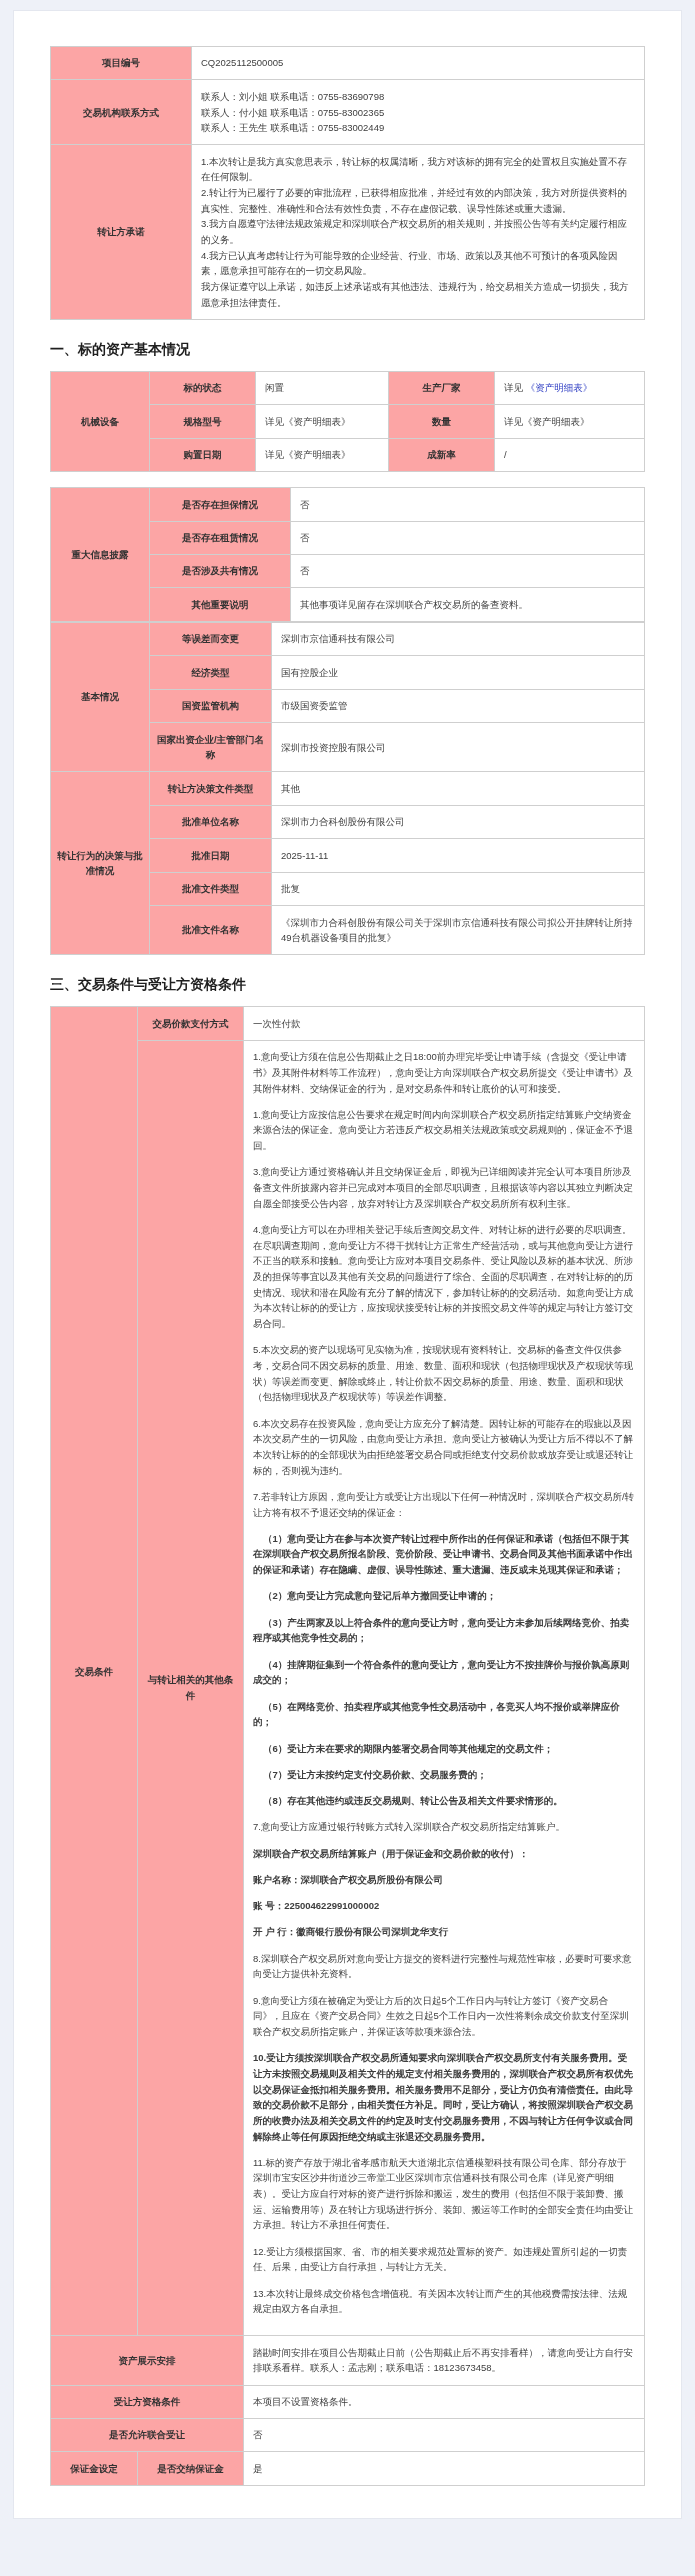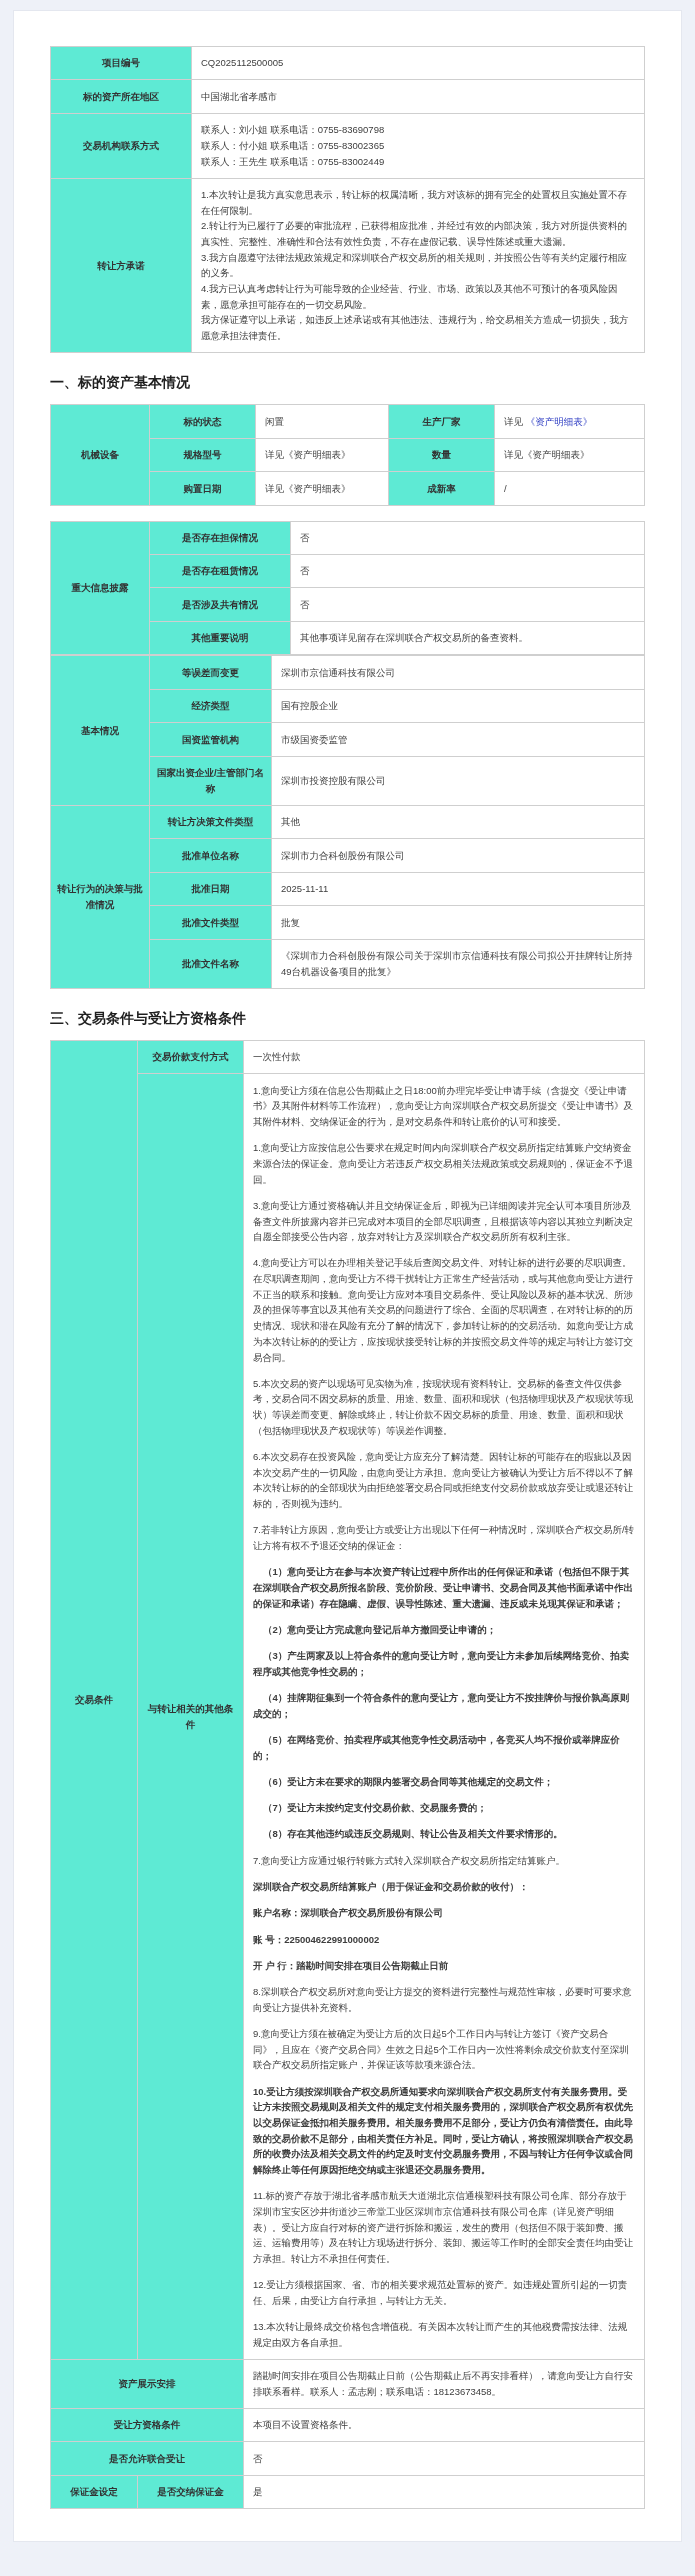--- a/index.html
+++ b/index.html
@@ -24,58 +24,54 @@
   }
   td{
     border:0.8px solid #cfcfcf;
     padding:8.4px 9px;
     font-size:9.5px;
     line-height:1.65;
     vertical-align:middle;
     word-break:break-all;
   }
   td.lbl{
-    background:#5eead4;
+    background:#fca5a5;
     text-align:center;
     font-weight:700;
     color:#333333;
     padding:8.4px 6px;
   }
   .sec-title{
     font-size:14px;
     font-weight:700;
     color:#1f1f1f;
     margin:21px 0 12px;
   }
   .tbl-gap{height:15px;}
   .cell-line{margin:0;}
   .para{margin:0 0 10.6px;}
-  .para:last-child{margin-bottom:0;}
+  .para:last-child{margin-bottom:10px;}
   .para.bold{font-weight:700;}
   .para.indent{text-indent:10px;font-weight:bold;}
   a.doc-link{color:#2e3dc3;text-decoration:none;cursor:pointer;}
 </style>
 </head>
 <body>
 
 <div class="card">
 
   <table>
     <colgroup>
         <col style="width:141px">
         <col>
       </colgroup>
     <tbody>
         <tr>
       <td class="lbl">项目编号</td>
       <td>CQ2025112500005</td>
-    </tr>
-    <tr>
-      <td class="lbl">标的资产所在地区</td>
-      <td>中国湖北省孝感市</td>
     </tr>
     <tr>
       <td class="lbl">交易机构联系方式</td>
       <td>
         <div class="cell-line">联系人：刘小姐 联系电话：0755-83690798</div>
         <div class="cell-line">联系人：付小姐 联系电话：0755-83002365</div>
         <div class="cell-line">联系人：王先生 联系电话：0755-83002449</div>
       </td>
     </tr>
     <tr>
@@ -233,21 +229,21 @@
         <p class="para indent">（3）产生两家及以上符合条件的意向受让方时，意向受让方未参加后续网络竞价、拍卖程序或其他竞争性交易的；</p>
         <p class="para indent">（4）挂牌期征集到一个符合条件的意向受让方，意向受让方不按挂牌价与报价孰高原则成交的；</p>
         <p class="para indent">（5）在网络竞价、拍卖程序或其他竞争性交易活动中，各竞买人均不报价或举牌应价的；</p>
         <p class="para indent">（6）受让方未在要求的期限内签署交易合同等其他规定的交易文件；</p>
         <p class="para indent">（7）受让方未按约定支付交易价款、交易服务费的；</p>
         <p class="para indent">（8）存在其他违约或违反交易规则、转让公告及相关文件要求情形的。</p>
         <p class="para">7.意向受让方应通过银行转账方式转入深圳联合产权交易所指定结算账户。</p>
         <p class="para bold">深圳联合产权交易所结算账户（用于保证金和交易价款的收付）：</p>
         <p class="para bold">账户名称：深圳联合产权交易所股份有限公司</p>
         <p class="para bold">账 号：225004622991000002</p>
-        <p class="para bold">开 户 行：踏勘时间安排在项目公告期截止日前</p>
+        <p class="para bold">开 户 行：徽商银行股份有限公司深圳龙华支行</p>
         <p class="para">8.深圳联合产权交易所对意向受让方提交的资料进行完整性与规范性审核，必要时可要求意向受让方提供补充资料。</p>
         <p class="para">9.意向受让方须在被确定为受让方后的次日起5个工作日内与转让方签订《资产交易合同》，且应在《资产交易合同》生效之日起5个工作日内一次性将剩余成交价款支付至深圳联合产权交易所指定账户，并保证该等款项来源合法。</p>
         <p class="para bold">10.受让方须按深圳联合产权交易所通知要求向深圳联合产权交易所支付有关服务费用。受让方未按照交易规则及相关文件的规定支付相关服务费用的，深圳联合产权交易所有权优先以交易保证金抵扣相关服务费用。相关服务费用不足部分，受让方仍负有清偿责任。由此导致的交易价款不足部分，由相关责任方补足。同时，受让方确认，将按照深圳联合产权交易所的收费办法及相关交易文件的约定及时支付交易服务费用，不因与转让方任何争议或合同解除终止等任何原因拒绝交纳或主张退还交易服务费用。</p>
         <p class="para">11.标的资产存放于湖北省孝感市航天大道湖北京信通模塑科技有限公司仓库、部分存放于深圳市宝安区沙井街道沙三帝堂工业区深圳市京信通科技有限公司仓库（详见资产明细表）。受让方应自行对标的资产进行拆除和搬运，发生的费用（包括但不限于装卸费、搬运、运输费用等）及在转让方现场进行拆分、装卸、搬运等工作时的全部安全责任均由受让方承担。转让方不承担任何责任。</p>
         <p class="para">12.受让方须根据国家、省、市的相关要求规范处置标的资产。如违规处置所引起的一切责任、后果，由受让方自行承担，与转让方无关。</p>
         <p class="para">13.本次转让最终成交价格包含增值税。有关因本次转让而产生的其他税费需按法律、法规规定由双方各自承担。</p>
       </td>
     </tr>
     <tr>
       <td class="lbl" colspan="2">资产展示安排</td>

